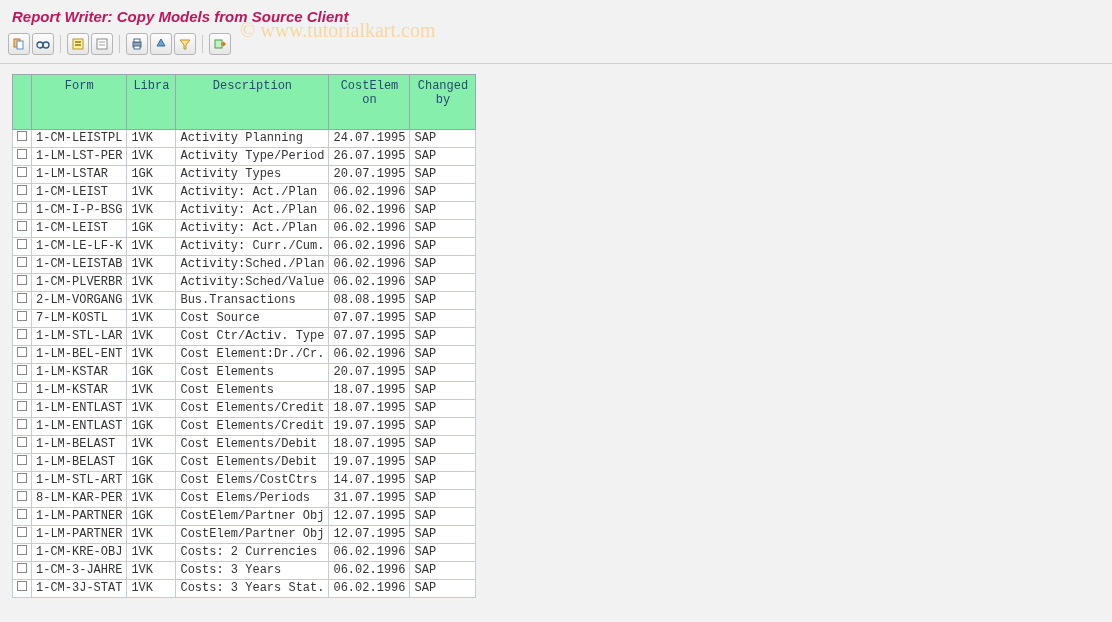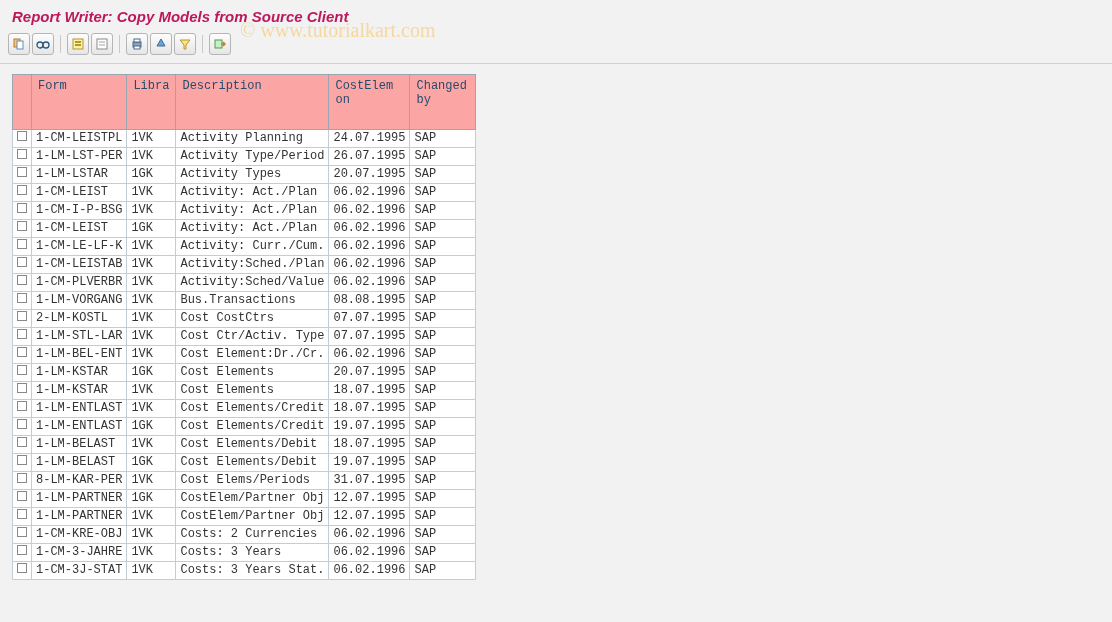--- a/index.html
+++ b/index.html
@@ -62,24 +62,24 @@
     border-top: 1px solid #d0d0d0;
   }
   table.grid {
     border-collapse: collapse;
     background: #fff;
     border: 1px solid #9aa7b0;
     font-family: "Courier New", monospace;
     font-size: 12px;
   }
   table.grid th {
-    background: #fca5a5;
+    background: #86efac;
     color: #274b6d;
     font-weight: normal;
-    text-align: left;
+    text-align: center;
     padding: 4px 6px 22px 6px;
     border: 1px solid #9aa7b0;
     vertical-align: top;
     height: 26px;
   }
   table.grid td {
     border: 1px solid #c2cdd6;
     padding: 1px 4px;
     white-space: nowrap;
     height: 17px;
@@ -247,31 +247,31 @@
         <tr>
           <td class="col-chk"><span class="chk"></span></td>
           <td class="col-form">1-CM-PLVERBR</td>
           <td class="col-lib">1VK</td>
           <td class="col-desc">Activity:Sched/Value</td>
           <td class="col-chon">06.02.1996</td>
           <td class="col-chby">SAP</td>
         </tr>
         <tr>
           <td class="col-chk"><span class="chk"></span></td>
-          <td class="col-form">1-LM-VORGANG</td>
+          <td class="col-form">2-LM-VORGANG</td>
           <td class="col-lib">1VK</td>
           <td class="col-desc">Bus.Transactions</td>
           <td class="col-chon">08.08.1995</td>
           <td class="col-chby">SAP</td>
         </tr>
         <tr>
           <td class="col-chk"><span class="chk"></span></td>
-          <td class="col-form">2-LM-KOSTL</td>
-          <td class="col-lib">1VK</td>
-          <td class="col-desc">Cost CostCtrs</td>
+          <td class="col-form">7-LM-KOSTL</td>
+          <td class="col-lib">1VK</td>
+          <td class="col-desc">Cost Source</td>
           <td class="col-chon">07.07.1995</td>
           <td class="col-chby">SAP</td>
         </tr>
         <tr>
           <td class="col-chk"><span class="chk"></span></td>
           <td class="col-form">1-LM-STL-LAR</td>
           <td class="col-lib">1VK</td>
           <td class="col-desc">Cost Ctr/Activ. Type</td>
           <td class="col-chon">07.07.1995</td>
           <td class="col-chby">SAP</td>
@@ -323,20 +323,28 @@
           <td class="col-desc">Cost Elements/Debit</td>
           <td class="col-chon">18.07.1995</td>
           <td class="col-chby">SAP</td>
         </tr>
         <tr>
           <td class="col-chk"><span class="chk"></span></td>
           <td class="col-form">1-LM-BELAST</td>
           <td class="col-lib">1GK</td>
           <td class="col-desc">Cost Elements/Debit</td>
           <td class="col-chon">19.07.1995</td>
+          <td class="col-chby">SAP</td>
+        </tr>
+        <tr>
+          <td class="col-chk"><span class="chk"></span></td>
+          <td class="col-form">1-LM-STL-ART</td>
+          <td class="col-lib">1GK</td>
+          <td class="col-desc">Cost Elems/CostCtrs</td>
+          <td class="col-chon">14.07.1995</td>
           <td class="col-chby">SAP</td>
         </tr>
         <tr>
           <td class="col-chk"><span class="chk"></span></td>
           <td class="col-form">8-LM-KAR-PER</td>
           <td class="col-lib">1VK</td>
           <td class="col-desc">Cost Elems/Periods</td>
           <td class="col-chon">31.07.1995</td>
           <td class="col-chby">SAP</td>
         </tr>

